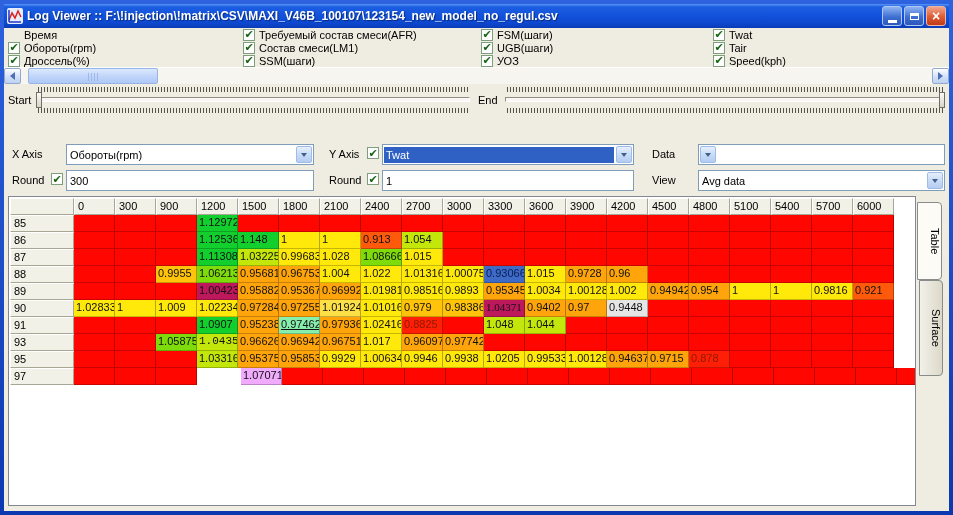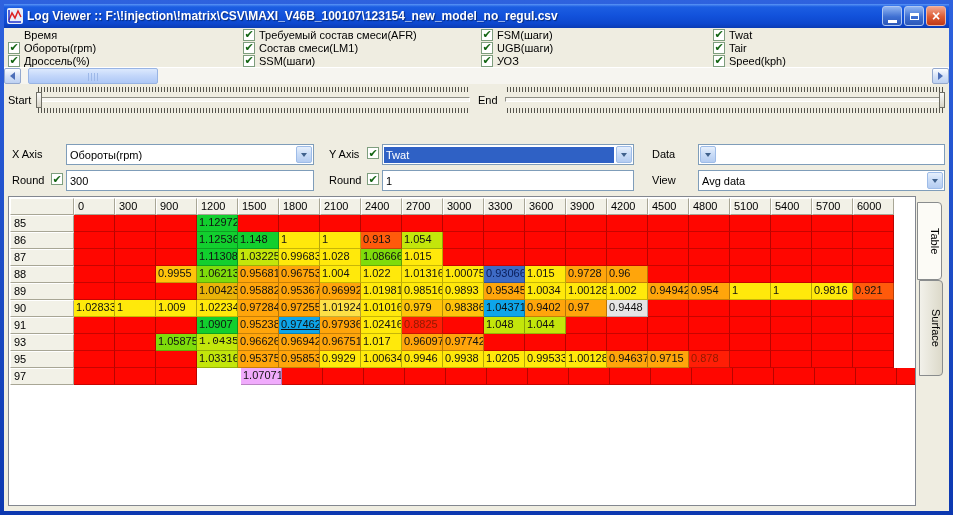--- a/index.html
+++ b/index.html
@@ -316,21 +316,21 @@
               <div class="dcell" style="background: rgb(255, 6, 0);"></div>
               <div class="dcell" style="background: rgb(255, 6, 0);"></div>
               <div class="dcell" style="background: rgb(255, 6, 0);"></div>
               <div class="dcell" style="background: rgb(255, 6, 0);"></div>
             </div>
             <div class="trow">
               <div class="hcell rh">89</div>
               <div class="dcell" style="background: rgb(255, 6, 0);"></div>
               <div class="dcell" style="background: rgb(255, 6, 0);"></div>
               <div class="dcell" style="background: rgb(255, 6, 0);"></div>
-              <div class="dcell" style="background: #eab308;">1.00423</div>
+              <div class="dcell" style="background: #be185d;">1.00423</div>
               <div class="dcell" style="background: rgb(255, 165, 11);">0.95882</div>
               <div class="dcell" style="background: rgb(255, 165, 11);">0.95367</div>
               <div class="dcell" style="background: rgb(255, 165, 11);">0.96992</div>
               <div class="dcell" style="background: rgb(255, 233, 11);">1.01981</div>
               <div class="dcell" style="background: rgb(255, 233, 11);">0.98516</div>
               <div class="dcell" style="background: rgb(255, 233, 11);">0.9893</div>
               <div class="dcell" style="background: rgb(255, 165, 11);">0.95345</div>
               <div class="dcell" style="background: rgb(255, 233, 11);">1.0034</div>
               <div class="dcell" style="background: rgb(255, 233, 11);">1.00128</div>
               <div class="dcell" style="background: rgb(255, 233, 11);">1.002</div>
@@ -346,39 +346,39 @@
               <div class="dcell" style="background: rgb(255, 233, 11);">1.02833</div>
               <div class="dcell" style="background: rgb(255, 233, 11);">1</div>
               <div class="dcell" style="background: rgb(255, 233, 11);">1.009</div>
               <div class="dcell" style="background: rgb(255, 233, 11);">1.02234</div>
               <div class="dcell" style="background: rgb(255, 165, 11);">0.97284</div>
               <div class="dcell" style="background: rgb(255, 165, 11);">0.97255</div>
               <div class="dcell" style="background: #fde047;">1.01924</div>
               <div class="dcell" style="background: rgb(255, 233, 11);">1.01016</div>
               <div class="dcell" style="background: rgb(255, 195, 11);">0.979</div>
               <div class="dcell" style="background: rgb(255, 195, 11);">0.98386</div>
-              <div class="dcell" style="background: #0ea5e9;">1.04371</div>
+              <div class="dcell" style="background: #be185d; font-family: Liberation Serif, serif;">1.04371</div>
               <div class="dcell" style="background: rgb(255, 165, 11);">0.9402</div>
               <div class="dcell" style="background: rgb(255, 165, 11);">0.97</div>
               <div class="dcell" style="background: #e5e5e5;">0.9448</div>
               <div class="dcell" style="background: rgb(255, 6, 0);"></div>
               <div class="dcell" style="background: rgb(255, 6, 0);"></div>
               <div class="dcell" style="background: rgb(255, 6, 0);"></div>
               <div class="dcell" style="background: rgb(255, 6, 0);"></div>
               <div class="dcell" style="background: rgb(255, 6, 0);"></div>
               <div class="dcell" style="background: rgb(255, 6, 0);"></div>
             </div>
             <div class="trow">
               <div class="hcell rh">91</div>
               <div class="dcell" style="background: rgb(255, 6, 0);"></div>
               <div class="dcell" style="background: rgb(255, 6, 0);"></div>
               <div class="dcell" style="background: rgb(255, 6, 0);"></div>
               <div class="dcell" style="background: rgb(18, 207, 46);">1.0907</div>
               <div class="dcell" style="background: rgb(255, 165, 11);">0.95238</div>
-              <div class="dcell" style="background: #0ea5e9; text-decoration: underline;">0.97462</div>
+              <div class="dcell" style="background: #86efac; text-decoration: underline;">0.97462</div>
               <div class="dcell" style="background: rgb(255, 165, 11);">0.97936</div>
               <div class="dcell" style="background: rgb(255, 233, 11);">1.02416</div>
               <div class="dcell" style="background: rgb(255, 30, 6); color: rgb(143, 26, 0);">0.8825</div>
               <div class="dcell" style="background: rgb(255, 6, 0);"></div>
               <div class="dcell" style="background: rgb(195, 230, 11);">1.048</div>
               <div class="dcell" style="background: rgb(195, 230, 11);">1.044</div>
               <div class="dcell" style="background: rgb(255, 6, 0);"></div>
               <div class="dcell" style="background: rgb(255, 6, 0);"></div>
               <div class="dcell" style="background: rgb(255, 6, 0);"></div>
               <div class="dcell" style="background: rgb(255, 6, 0);"></div>

